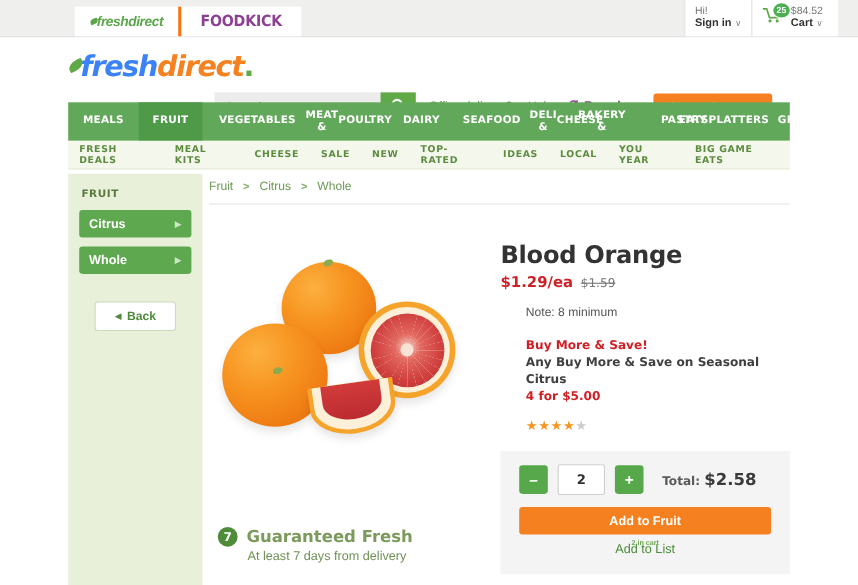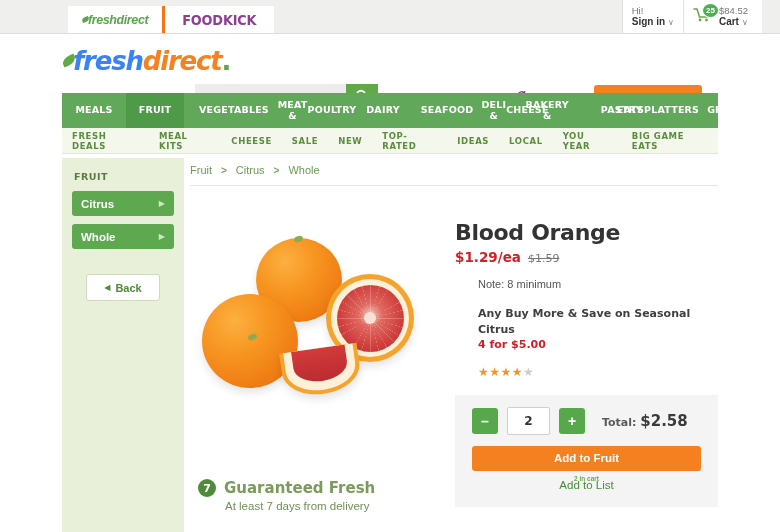--- a/index.html
+++ b/index.html
@@ -564,20 +564,21 @@
 
       <div class="info-col">
         <h1 class="prod-title">Blood Orange</h1>
         <div class="price-row">
           <span class="price-now">$1.29/ea</span>
           <span class="price-was">$1.59</span>
         </div>
         <div class="note">Note: 8 minimum</div>
 
         <div class="promo">
+          <div class="promo-head">Buy More &amp; Save!</div>
           <div class="promo-line">Any Buy More &amp; Save on Seasonal Citrus</div>
           <div class="promo-red">4 for $5.00</div>
         </div>
 
         <div class="stars">
           <span class="star-on">★</span><span class="star-on">★</span><span class="star-on">★</span><span class="star-on">★</span><span class="star-off">★</span>
         </div>
 
         <div class="buybox">
           <div class="qty-row">

